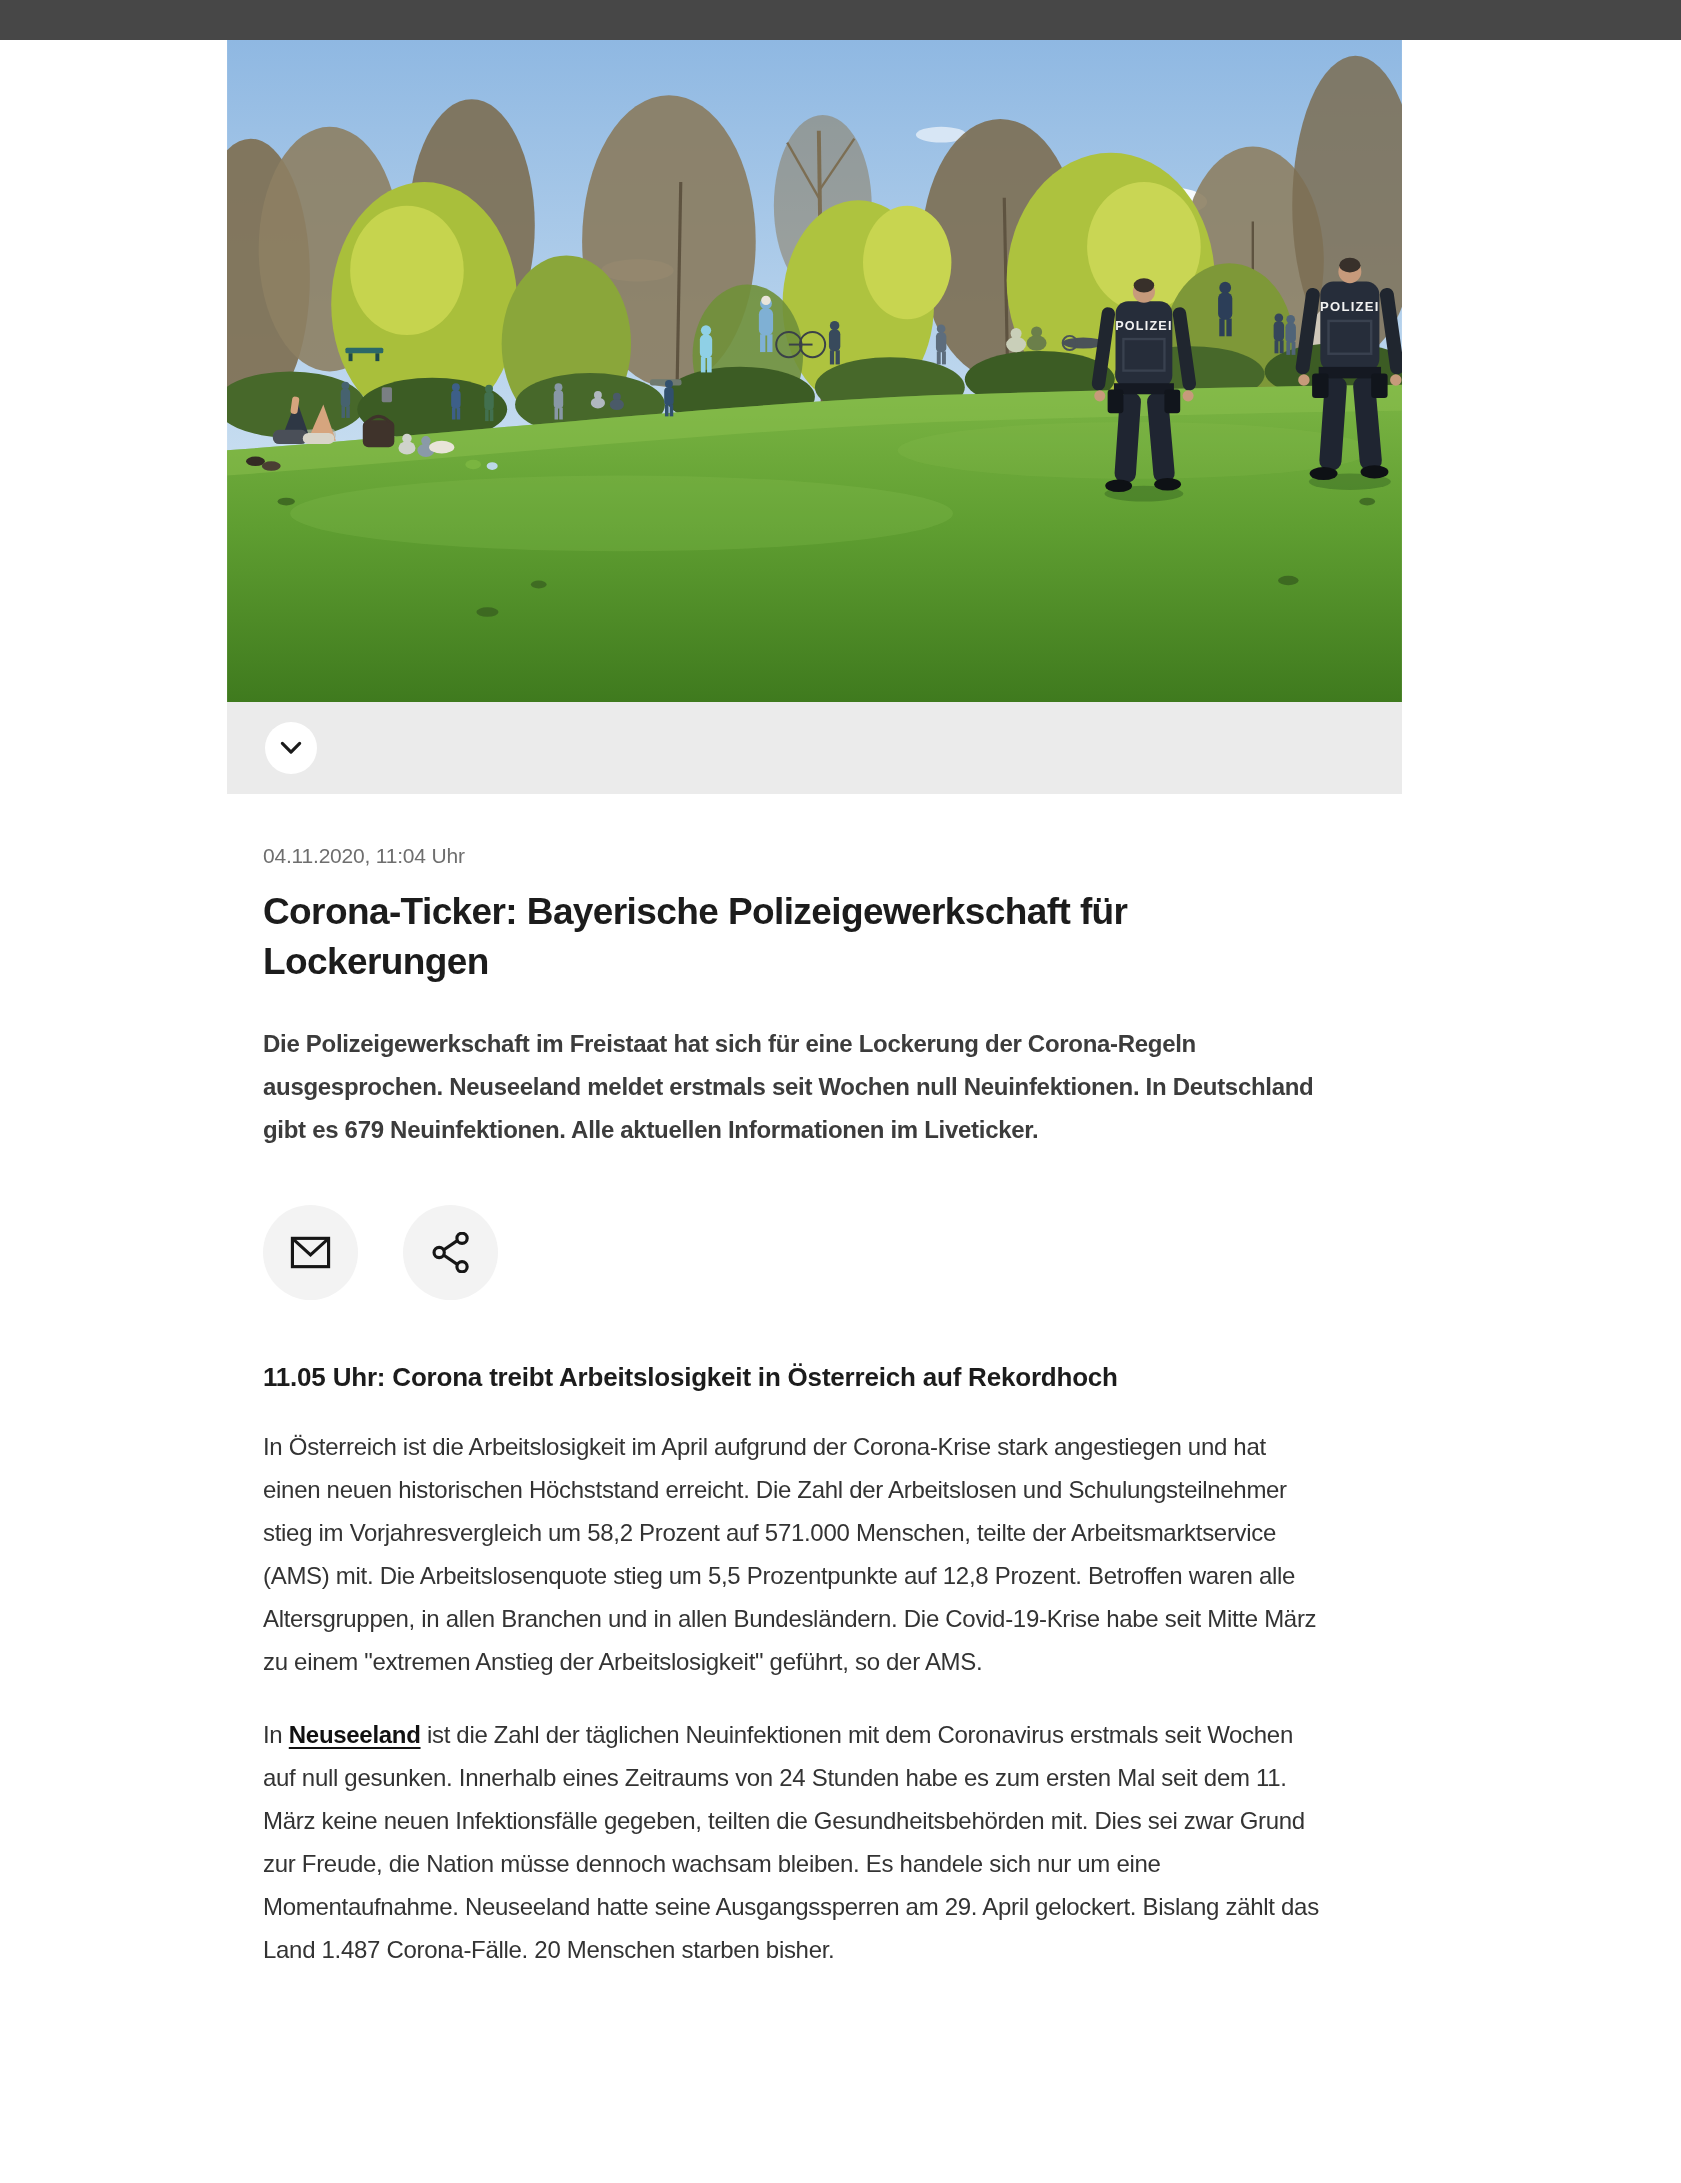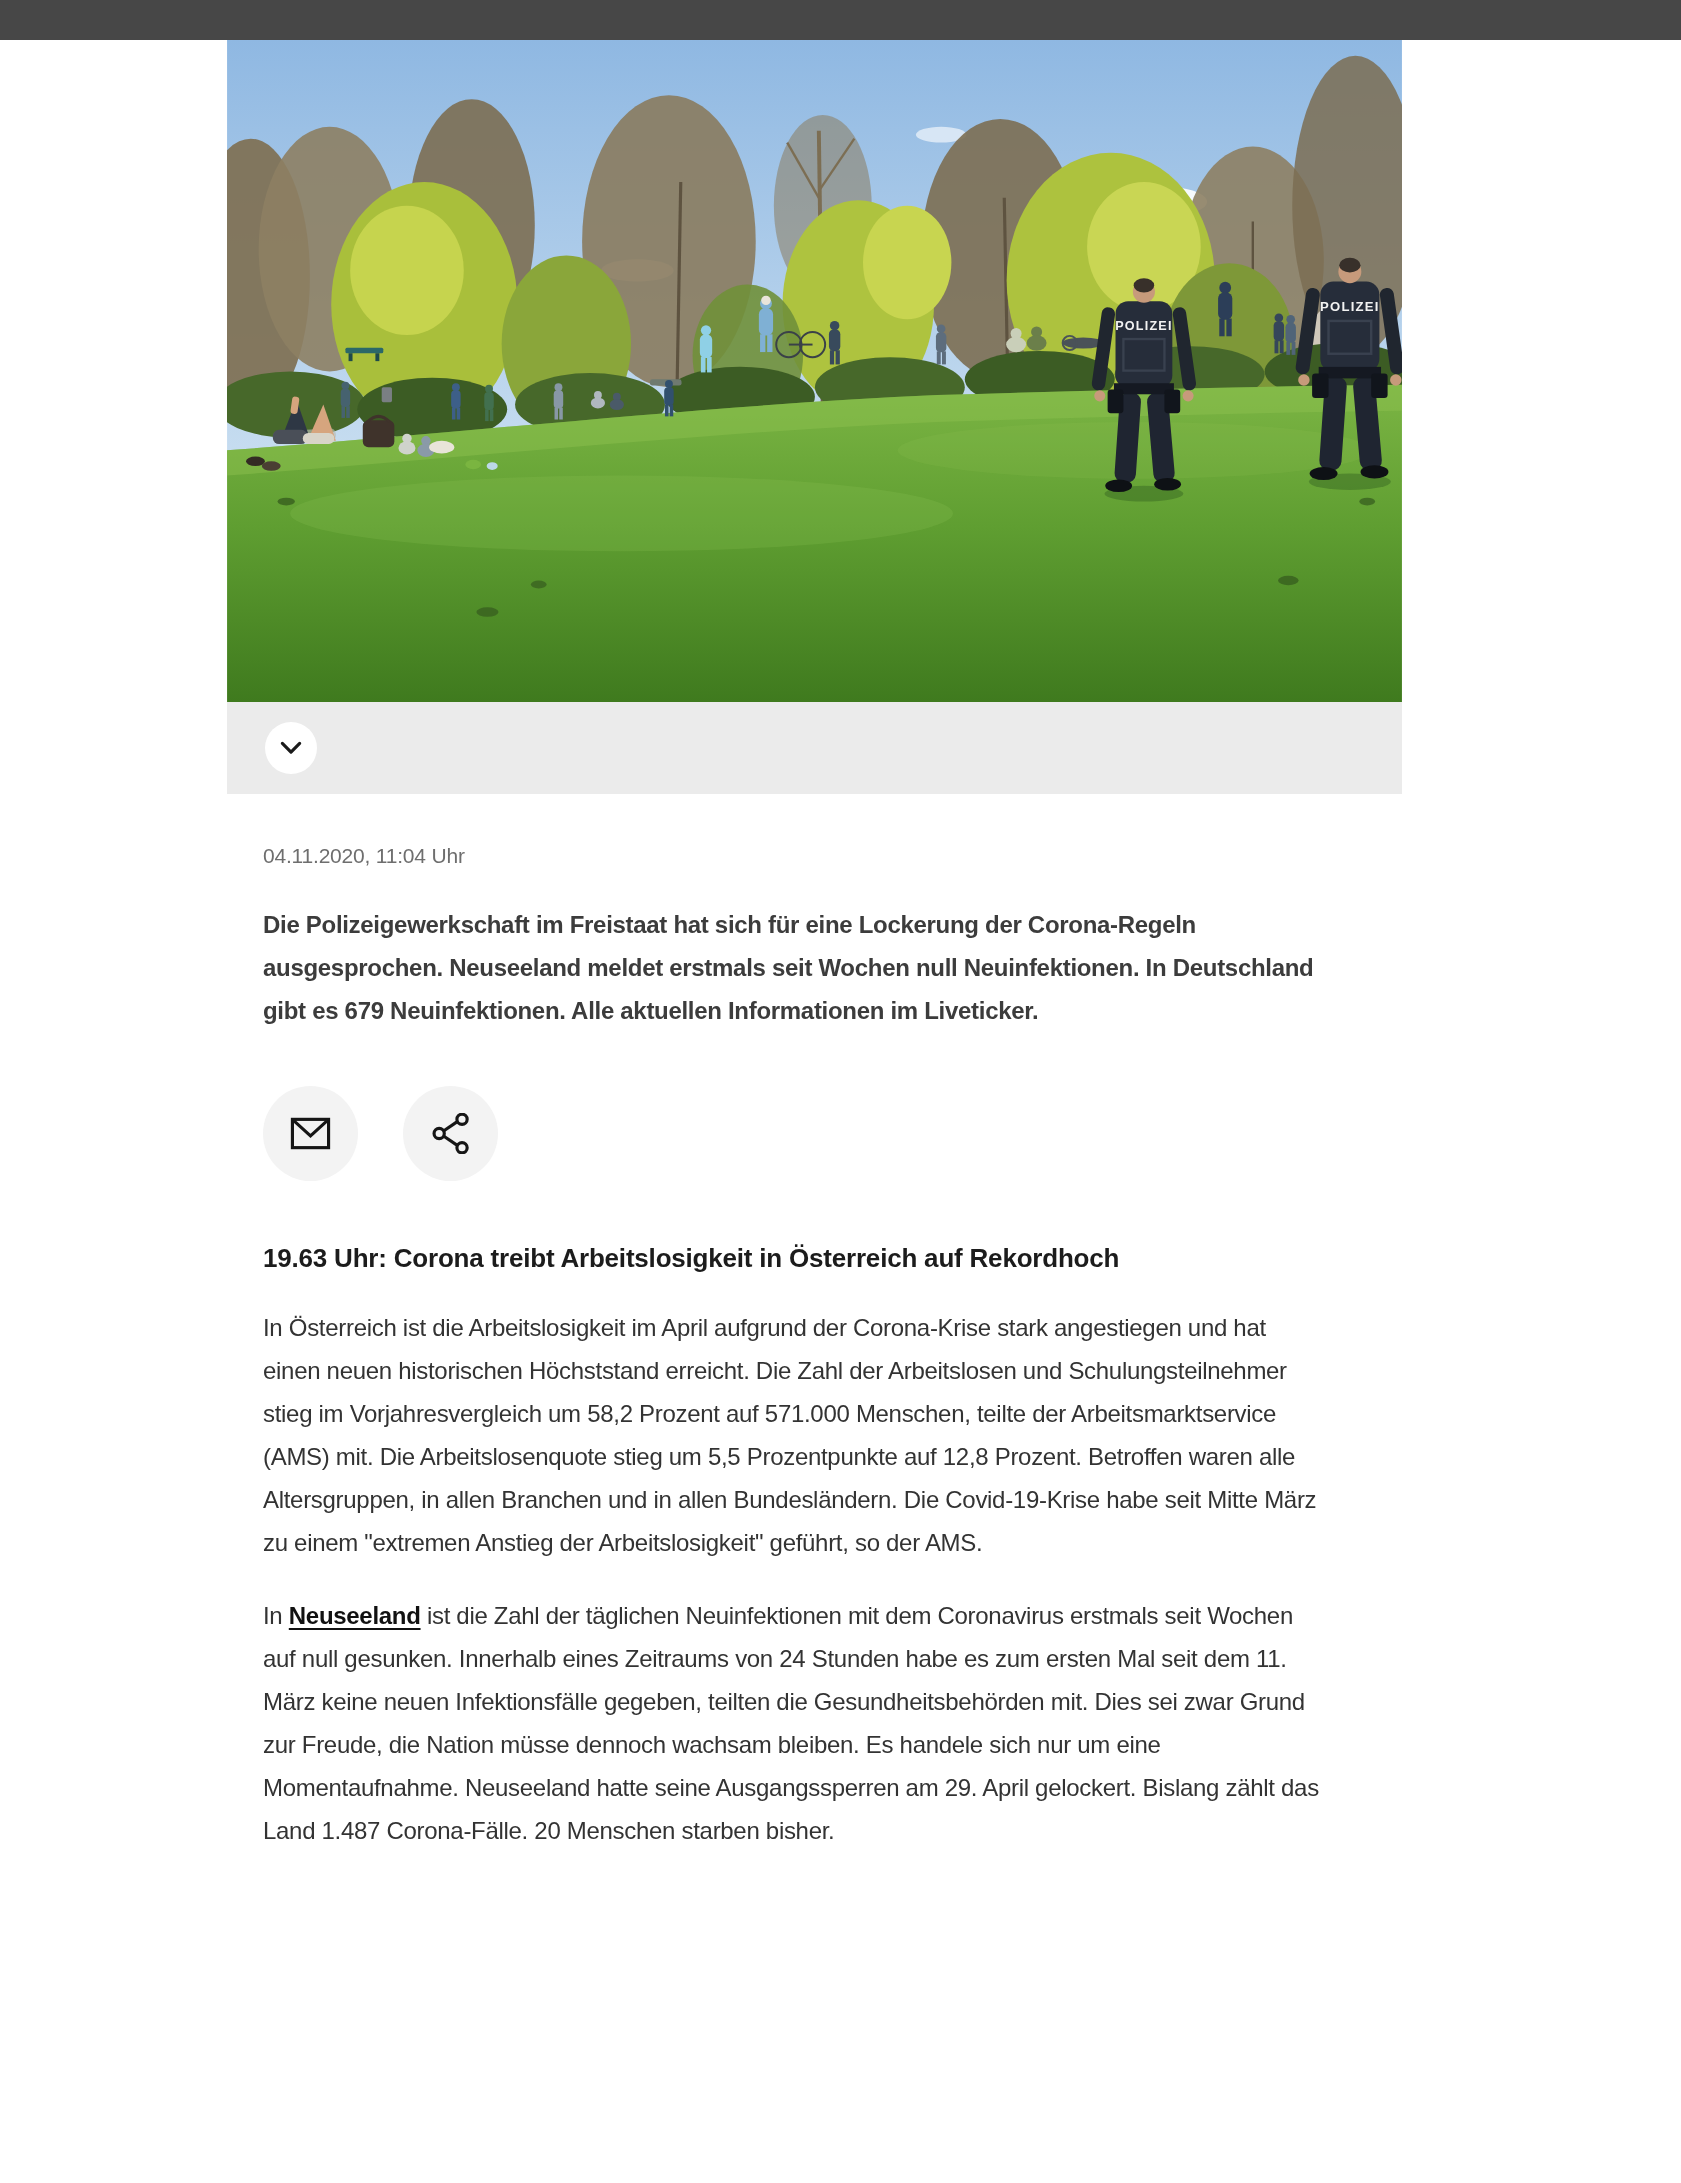--- a/index.html
+++ b/index.html
@@ -211,20 +211,21 @@
     <button class="collapse-btn">
       <svg width="22" height="13.4" viewBox="0 0 28 17">
         <polyline points="3,3 14,14 25,3" fill="none" stroke="#1a1a1a" stroke-width="4" stroke-linecap="round" stroke-linejoin="round"></polyline>
       </svg>
     </button>
   </div>
 
   <article>
     <div class="timestamp">04.11.2020, 11:04 Uhr</div>
 
+    <h1 class="title">Corona-Ticker: Bayerische Polizeigewerkschaft für Lockerungen</h1>
 
     <p class="lead">Die Polizeigewerkschaft im Freistaat hat sich für eine Lockerung der Corona-Regeln ausgesprochen. Neuseeland meldet erstmals seit Wochen null Neuinfektionen. In Deutschland gibt es 679 Neuinfektionen. Alle aktuellen Informationen im Liveticker.</p>
 
     <div class="actions">
       <button class="action-btn">
         <svg width="41" height="33" viewBox="0 0 52 42">
           <rect x="3" y="3" width="46" height="36" fill="none" stroke="#161616" stroke-width="4"></rect>
           <polyline points="5,5 26,24 47,5" fill="none" stroke="#161616" stroke-width="4"></polyline>
         </svg>
       </button>
@@ -233,21 +234,21 @@
           <circle cx="9" cy="26" r="6.5" fill="none" stroke="#161616" stroke-width="4"></circle>
           <circle cx="38" cy="8" r="6.5" fill="none" stroke="#161616" stroke-width="4"></circle>
           <circle cx="38" cy="44" r="6.5" fill="none" stroke="#161616" stroke-width="4"></circle>
           <line x1="15" y1="22.5" x2="32" y2="11" stroke="#161616" stroke-width="4"></line>
           <line x1="15" y1="29.5" x2="32" y2="41" stroke="#161616" stroke-width="4"></line>
         </svg>
       </button>
     </div>
 
     <section>
-      <h2 class="section-heading">19.63 Uhr: Corona treibt Arbeitslosigkeit in Österreich auf Rekordhoch</h2>
+      <h2 class="section-heading">11.05 Uhr: Corona treibt Arbeitslosigkeit in Österreich auf Rekordhoch</h2>
       <p class="body-text">In Österreich ist die Arbeitslosigkeit im April aufgrund der Corona-Krise stark angestiegen und hat einen neuen historischen Höchststand erreicht. Die Zahl der Arbeitslosen und Schulungsteilnehmer stieg im Vorjahresvergleich um 58,2 Prozent auf 571.000 Menschen, teilte der Arbeitsmarktservice (AMS) mit. Die Arbeitslosenquote stieg um 5,5 Prozentpunkte auf 12,8 Prozent. Betroffen waren alle Altersgruppen, in allen Branchen und in allen Bundesländern. Die Covid-19-Krise habe seit Mitte März zu einem "extremen Anstieg der Arbeitslosigkeit" geführt, so der AMS.</p>
     </section>
 
     <section>
       <p class="body-text"><span>In </span><a class="inline-link">Neuseeland</a><span> ist die Zahl der täglichen Neuinfektionen mit dem Coronavirus erstmals seit Wochen auf null gesunken. Innerhalb eines Zeitraums von 24 Stunden habe es zum ersten Mal seit dem 11. März keine neuen Infektionsfälle gegeben, teilten die Gesundheitsbehörden mit. Dies sei zwar Grund zur Freude, die Nation müsse dennoch wachsam bleiben. Es handele sich nur um eine Momentaufnahme. Neuseeland hatte seine Ausgangssperren am 29. April gelockert. Bislang zählt das Land 1.487 Corona-Fälle. 20 Menschen starben bisher.</span></p>
     </section>
   </article>
 
 </div>
 

